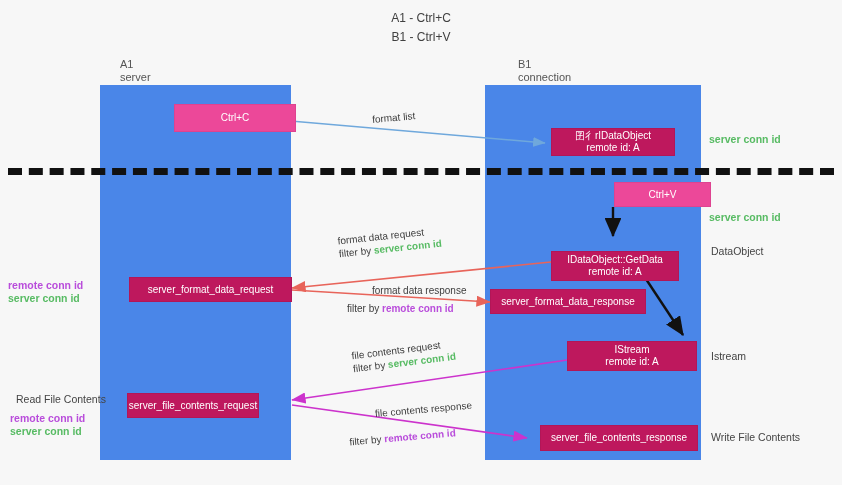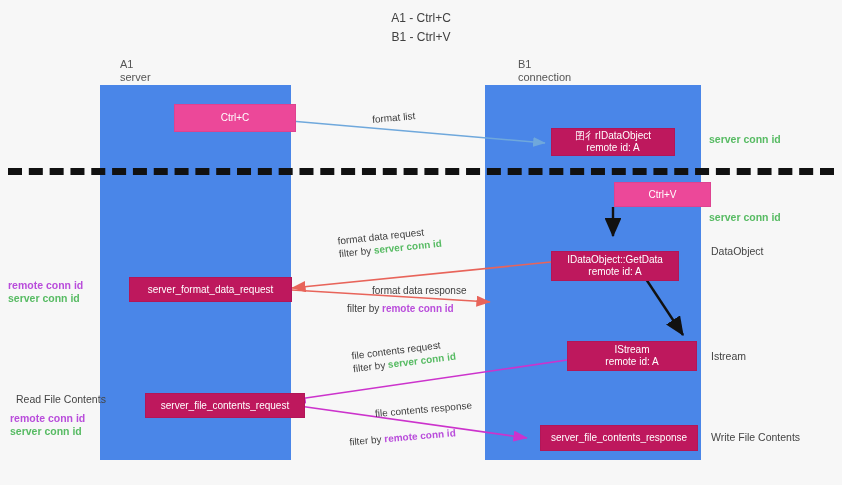--- a/index.html
+++ b/index.html
@@ -111,38 +111,41 @@
   <div class="abs divider"></div>
 
   <div class="abs box green" style="left:134px;top:104px;width:122px;height:28px;">
     <div>Ctrl+C</div>
   </div>
 
   <div class="abs box orange" style="left:129px;top:277px;width:163px;height:25px;">
     <div>server_format_data_request</div>
   </div>
 
-  <div class="abs box orange" style="left:145px;top:393px;width:160px;height:25px;">
+  <div class="abs box orange" style="left:127px;top:393px;width:132px;height:25px;">
     <div>server_file_contents_request</div>
   </div>
 
   <div class="abs box orange" style="left:551px;top:128px;width:124px;height:28px;">
     <div>囝彳rIDataObject</div>
     <div>remote id: A</div>
   </div>
 
   <div class="abs box green" style="left:574px;top:182px;width:97px;height:25px;">
     <div>Ctrl+V</div>
   </div>
 
   <div class="abs box orange" style="left:551px;top:237px;width:128px;height:30px;margin-top:14px;">
     <div>IDataObject::GetData</div>
     <div>remote id: A</div>
   </div>
 
+  <div class="abs box orange" style="left:490px;top:289px;width:156px;height:25px;">
+    <div>server_format_data_response</div>
+  </div>
 
   <div class="abs box orange" style="left:567px;top:341px;width:130px;height:30px;">
     <div>IStream</div>
     <div>remote id: A</div>
   </div>
 
   <div class="abs box orange" style="left:540px;top:425px;width:158px;height:26px;">
     <div>server_file_contents_response</div>
   </div>
 

